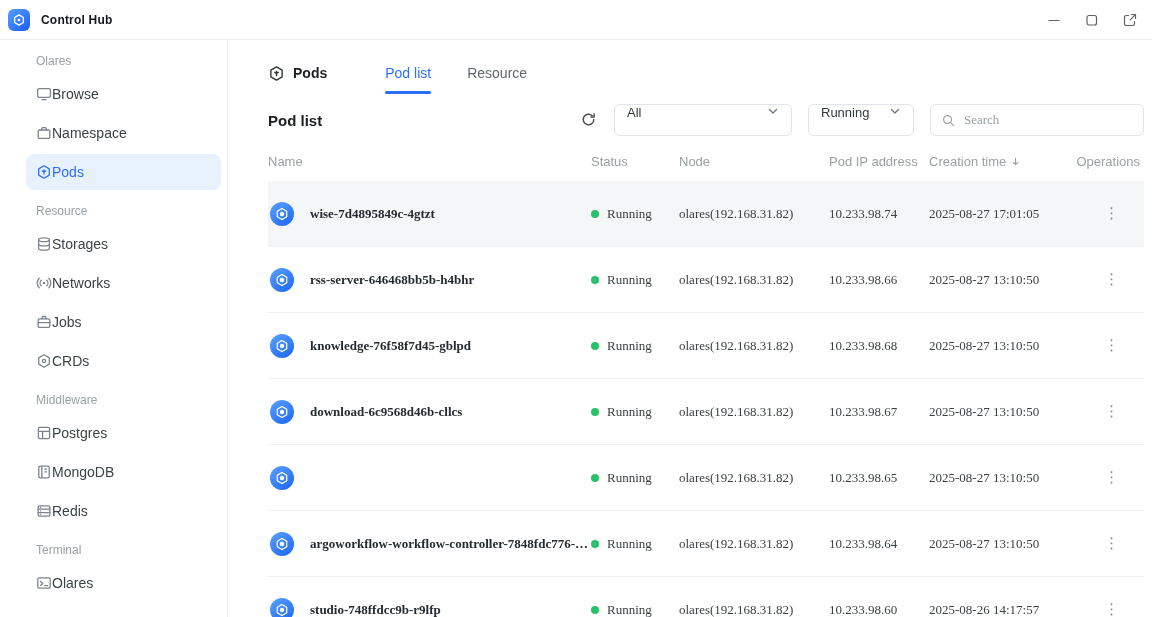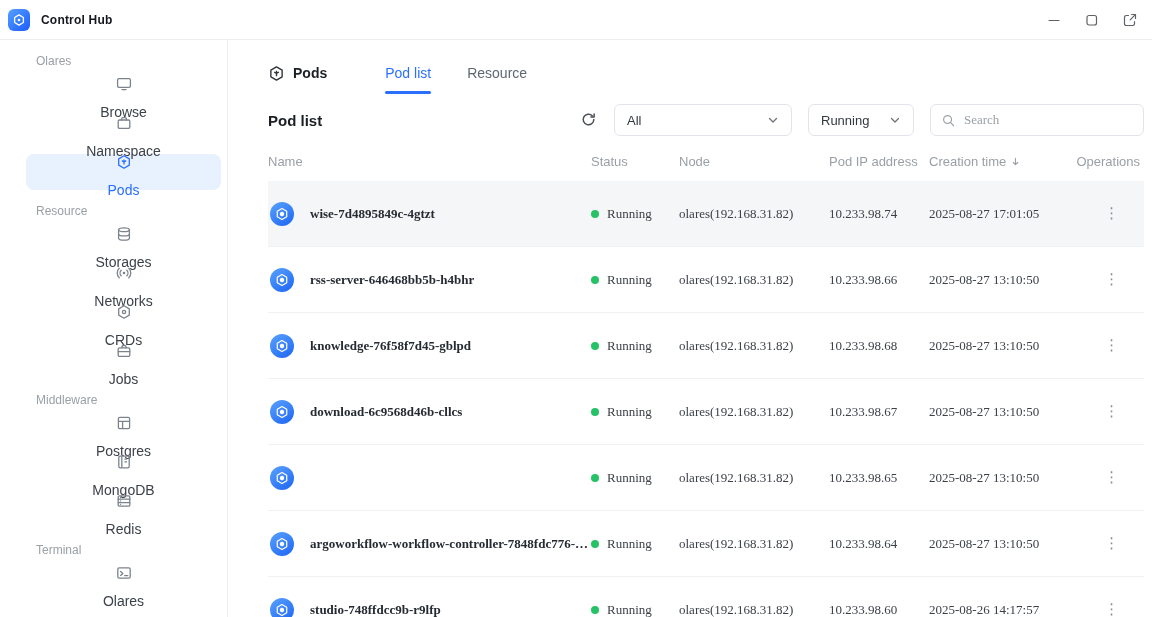--- a/index.html
+++ b/index.html
@@ -18,42 +18,42 @@
   .win-btn { width:16px; height:16px; display:flex; align-items:center; justify-content:center; cursor:pointer; }
 
   
   .body { flex:1; display:flex; min-height:0; }
   .sidebar { width:208px; flex:0 0 208px; border-right:1px solid #ebedf0; padding:10px 6px 0; overflow:hidden;margin-left:20px; }
   .main { flex:1; min-width:0; padding:0 8px 0 40px; overflow:hidden; }
 
   
   .section-label { font-size:12px; color:#9aa0a6; padding:0 10px; margin:14px 0 8px; }
   .section:first-child .section-label { margin-top:4px; }
-  .side-item { height:36px; display:flex; align-items:center; gap:12px; padding:0 10px;
-    border-radius:8px; margin-bottom:3px; color:#3c424a; font-size:14px; cursor:pointer;flex-direction:column; }
+  .side-item { height:36px; display:flex; align-items:center; padding:0 10px;
+    border-radius:8px; margin-bottom:3px; color:#3c424a; font-size:14px; cursor:pointer; }
   .side-item .sicon { width:16px; height:16px; color:#7c838d; display:flex; align-items:center; justify-content:center; flex:0 0 16px; }
   .side-item.active { background:#e8f1fe; color:#2b6fff; font-weight:500; }
   .side-item.active .sicon { color:#2b6fff; }
 
   
   .page-header { height:50px; display:flex; align-items:center; padding-top:16px; }
   .ph-icon { width:17px; height:17px; color:#2f343b; display:flex; margin-right:8px; }
   .ph-title { font-size:14px; font-weight:700; color:#1b1f24; }
   .tabs { display:flex; gap:36px; margin-left:58px; }
   .tab { position:relative; font-size:14px; color:#5f6771; cursor:pointer; }
   .tab.active { color:#2b6fff; font-weight:500; }
   .tab.active::after { content:""; position:absolute; left:0; right:0; bottom:-13px; height:3px;
     border-radius:2px; background:#2b6fff; }
 
   
   .toolbar { display:flex; align-items:center; gap:16px; margin-top:14px; height:32px; }
   .tb-title { font-size:15px; font-weight:700; color:#1b1f24; }
   .refresh { margin-left:auto; width:18px; height:18px; color:#4a4f55; display:flex; cursor:pointer; }
   .dropdown { height:32px; border:1px solid #e1e5eb; border-radius:6px; background:#fff;
-    display:flex; align-items:center; justify-content:space-between; padding:0 12px;
+    display:flex; justify-content:space-between; padding:0 12px;
     font-size:13px; color:#33383f; cursor:pointer; }
   .dd-ns { width:178px; }
   .dd-status { width:106px; }
   .chev { color:#6d737b; display:flex; margin-left:8px; }
   .search { width:214px; height:32px; border:1px solid #e1e5eb; border-radius:6px;
     display:flex; align-items:center; padding:0 10px; gap:8px; color:#9aa0a6; }
   .search input { border:none; outline:none; flex:1; min-width:0; font-size:13px;
     font-family:Liberation Serif, serif; color:#33383f; background:transparent; }
   .search input::placeholder { color:#9aa0a6; }
 
@@ -162,35 +162,35 @@
               <svg viewBox="0 0 16 16" width="16" height="16" fill="none" stroke="currentColor" stroke-width="1.3" stroke-linecap="round">
                 <circle cx="8" cy="8" r="1.3" fill="currentColor" stroke="none"></circle>
                 <path d="M5.2 10.8a4 4 0 0 1 0-5.6M10.8 5.2a4 4 0 0 1 0 5.6"></path>
                 <path d="M3.2 12.8a6.8 6.8 0 0 1 0-9.6M12.8 3.2a6.8 6.8 0 0 1 0 9.6"></path>
               </svg>
             </span>
           <span class="slabel">Networks</span>
         </div>
         <div class="side-item">
           <span class="sicon">
+              <svg viewBox="0 0 16 16" width="16" height="16" fill="none" stroke="currentColor" stroke-width="1.3" stroke-linecap="round" stroke-linejoin="round">
+                <rect x="2.2" y="4.8" width="11.6" height="8.6" rx="1.3"></rect>
+                <path d="M6 4.8V3.7a1.2 1.2 0 0 1 1.2-1.2h1.6A1.2 1.2 0 0 1 10 3.7v1.1M2.2 8.6h11.6"></path>
+              </svg>
+            </span>
+          <span class="slabel">Jobs</span>
+        </div>
+        <div class="side-item">
+          <span class="sicon">
               <svg viewBox="0 0 16 16" width="16" height="16" fill="none" stroke="currentColor" stroke-width="1.3" stroke-linejoin="round">
                 <path d="M8 1.8 13.3 4.9v6.2L8 14.2 2.7 11.1V4.9z"></path>
                 <circle cx="8" cy="8" r="1.6"></circle>
               </svg>
             </span>
           <span class="slabel">CRDs</span>
-        </div>
-        <div class="side-item">
-          <span class="sicon">
-              <svg viewBox="0 0 16 16" width="16" height="16" fill="none" stroke="currentColor" stroke-width="1.3" stroke-linecap="round" stroke-linejoin="round">
-                <rect x="2.2" y="4.8" width="11.6" height="8.6" rx="1.3"></rect>
-                <path d="M6 4.8V3.7a1.2 1.2 0 0 1 1.2-1.2h1.6A1.2 1.2 0 0 1 10 3.7v1.1M2.2 8.6h11.6"></path>
-              </svg>
-            </span>
-          <span class="slabel">Jobs</span>
         </div>
       </div>
 
       <div class="section">
         <div class="section-label">Middleware</div>
         <div class="side-item">
           <span class="sicon">
               <svg viewBox="0 0 16 16" width="16" height="16" fill="none" stroke="currentColor" stroke-width="1.3" stroke-linejoin="round">
                 <rect x="2.4" y="2.4" width="11.2" height="11.2" rx="1.4"></rect>
                 <path d="M2.4 6.4h11.2M6.6 6.4v7.2"></path>

